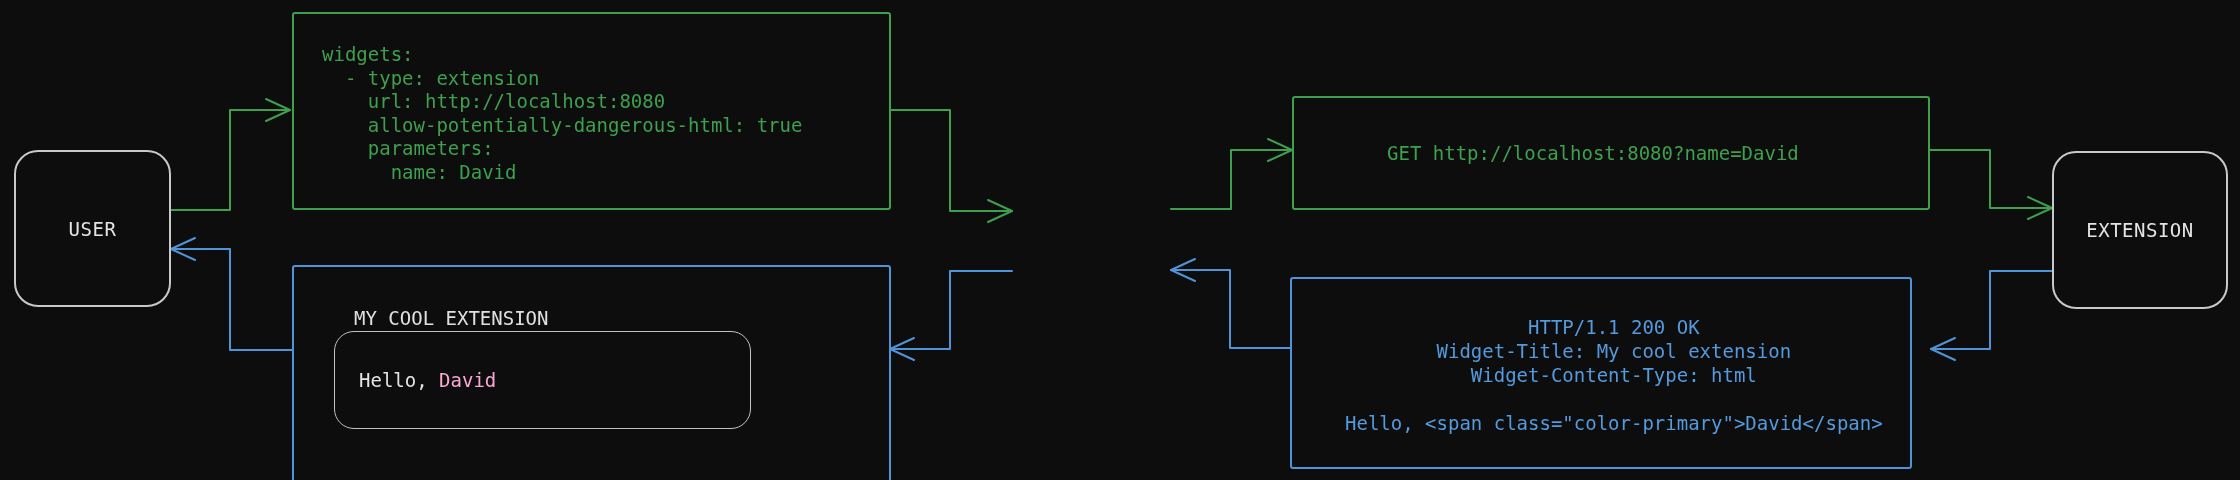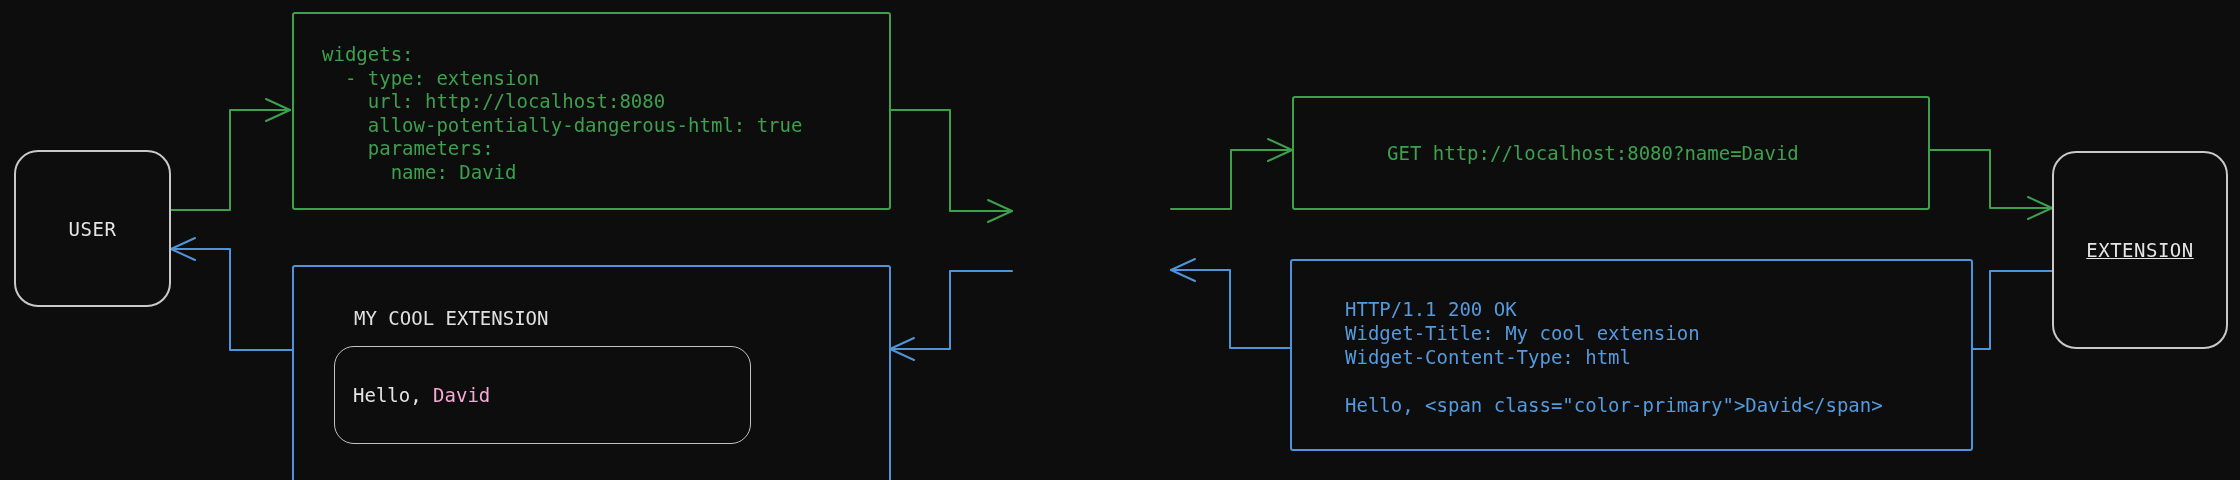--- a/index.html
+++ b/index.html
@@ -21,23 +21,23 @@
     font-size:19px;
   }
   .code.green{color:#3da04d;line-height:23.5px;left:28px;top:29px;}
   .code.blue{color:#539ade;line-height:24px;left:53px;top:36px;}
   .request-text{
     position:absolute;left:49px;top:0;height:100%;
     display:flex;align-items:center;color:#3da04d;font-size:19px;white-space:pre;margin-left:44px;
   }
   .widget-title{position:absolute;left:60px;top:40px;color:#e0e0e0;font-size:19px;white-space:pre;}
   .inner-box{
-    position:absolute;left:40px;top:79px;width:417px;height:98px;box-sizing:border-box;
+    position:absolute;left:40px;top:64px;width:417px;height:98px;box-sizing:border-box;
     border:1.5px solid #c2c2c2;border-radius:20px;
-    display:flex;align-items:center;padding-left:18px;
+    display:flex;align-items:center;padding-left:24px;
     color:#e4e4e4;font-size:19px;white-space:pre;
   }
   .name-accent{color:#f9a8d4;}
   svg.connectors{position:absolute;left:0;top:0;pointer-events:none;}
   .g-line{stroke:#3da04d;stroke-width:2;fill:none;stroke-linejoin:round;stroke-linecap:round;}
   .b-line{stroke:#4f94d8;stroke-width:2;fill:none;stroke-linejoin:round;stroke-linecap:round;}
 </style>
 </head>
 <body>
 
@@ -62,38 +62,38 @@
     <path class="b-line" d="M914,338 L890,349 L914,360"></path>
     <path class="b-line" d="M292,350 H230 V249 H171"></path>
     <path class="b-line" d="M195,238 L171,249 L195,260"></path>
   </svg>
 
   <div class="box node" style="left:14px;top:150px;width:157px;height:157px;">
     <span>USER</span>
   </div>
 
 
-  <div class="box node" style="left:2052px;top:151px;width:176px;height:198px;text-decoration:underline;">
+  <div class="box node" style="left:2052px;top:151px;width:176px;height:158px;">
     <span>EXTENSION</span>
   </div>
 
   <div class="box green-box" style="left:292px;top:12px;width:599px;height:198px;">
     <pre class="code green">widgets:
   - type: extension
     url: http://localhost:8080
     allow-potentially-dangerous-html: true
     parameters:
       name: David</pre>
   </div>
 
   <div class="box green-box" style="left:1292px;top:96px;width:638px;height:114px;">
     <div class="request-text">GET http://localhost:8080?name=David</div>
   </div>
 
-  <div class="box blue-box" style="left:1290px;top:247px;width:683px;height:192px;">
+  <div class="box blue-box" style="left:1290px;top:265px;width:622px;height:192px;text-align:center;">
     <pre class="code blue">HTTP/1.1 200 OK
 Widget-Title: My cool extension
 Widget-Content-Type: html
 
 Hello, &lt;span class="color-primary"&gt;David&lt;/span&gt;</pre>
   </div>
 
   <div class="box blue-box" style="left:292px;top:253px;width:599px;height:218px;">
     <div class="widget-title">MY COOL EXTENSION</div>
     <div class="inner-box">

